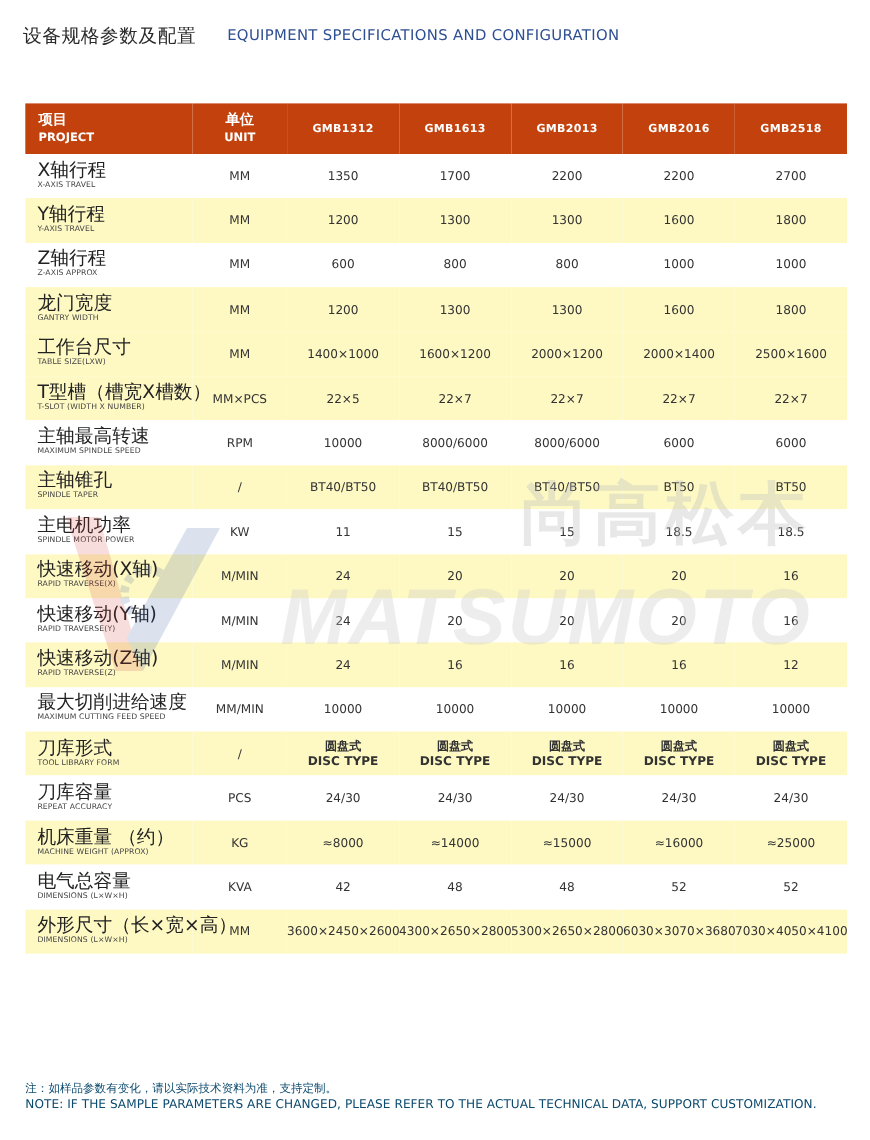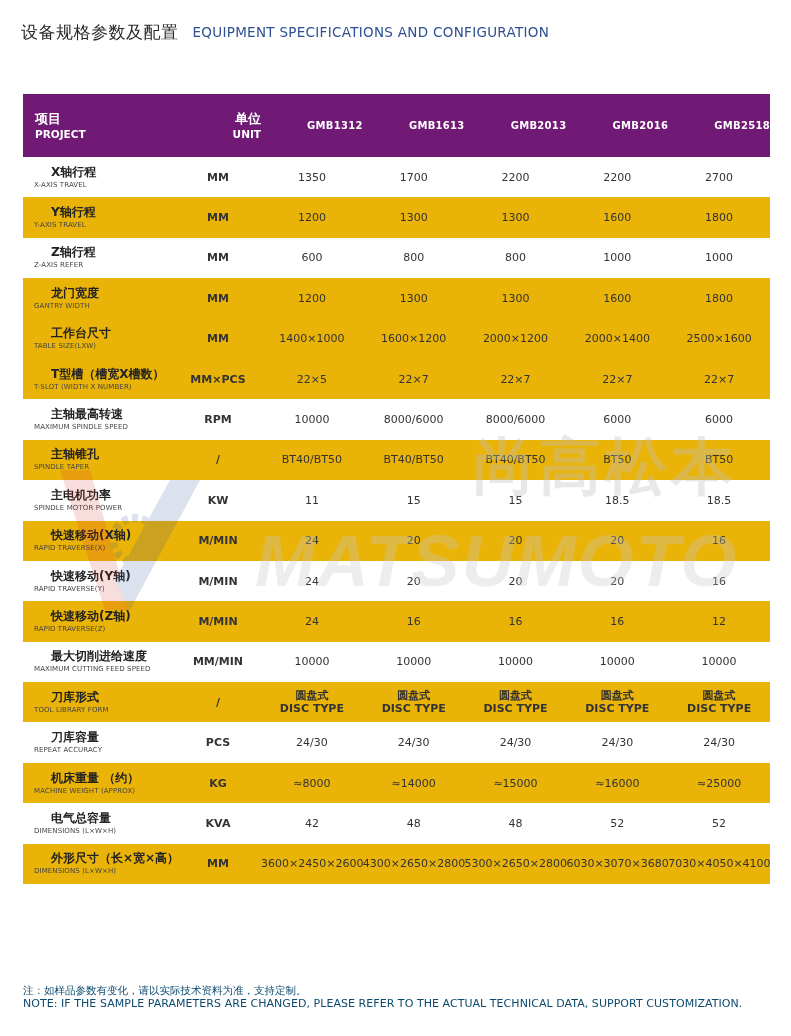--- a/index.html
+++ b/index.html
@@ -2,21 +2,21 @@
 <html><head>
 <meta charset="utf-8">
 <style>
   html, body { margin: 0; padding: 0; background: #ffffff; }
   body {
     width: 791px; height: 1036px; position: relative; overflow: hidden;
     font-family: "DejaVu Sans", "Liberation Sans", sans-serif;
   }
   .title-bar {
     position: absolute; left: 21px; top: 20px; height: 24px;
-    display: flex; align-items: center; gap: 14px;
+    display: flex; align-items: center; gap: 28px;
   }
   .title-cn { font-size: 17px; color: #2a2a2a; letter-spacing: 0.5px; }
   .title-en { font-size: 13.5px; color: #2f4f93; letter-spacing: 0.3px; }
 
   .watermark { position: absolute; pointer-events: none; z-index: 2; }
   .wm-logo { left: 60px; top: 460px; width: 140px; height: 150px; opacity: 0.16; }
   .wm-cn {
     left: 473px; top: 425px; font-size: 62px; font-weight: bold; color: #bfbfbf;
     opacity: 0.35; letter-spacing: 4px;
     font-family: "DejaVu Sans", sans-serif;
@@ -28,39 +28,39 @@
   }
 
   table.spec {
     position: absolute; left: 23px; top: 94px; width: 747px;
     border-collapse: collapse; table-layout: fixed; z-index: 1;
   }
   table.spec col.c-proj { width: 152px; }
   table.spec col.c-unit { width: 86px; }
   table.spec col.c-model { width: 101.8px; }
 
-  thead tr { background: #701a75; height: 63px; }
-  thead th { color: #ffffff; font-weight: bold; text-align: right; vertical-align: middle; padding: 0; }
+  thead tr { background: #c2410c; height: 46px; }
+  thead th { color: #ffffff; font-weight: bold; text-align: center; vertical-align: middle; padding: 0; }
   thead th.proj { text-align: left; padding-left: 12px; }
   .h-cn { display: block; font-size: 13px; line-height: 16px; }
   .h-en { display: block; font-size: 10.5px; line-height: 14px; }
   .h-model { font-size: 10px; letter-spacing: 0.3px; }
 
   tbody tr { height: 40.4px; }
   tbody tr.odd { background: #ffffff; }
-  tbody tr.even { background: #eab308; }
+  tbody tr.even { background: #fef9c3; }
   tbody td {
     text-align: center; vertical-align: middle; font-size: 11px; color: #333333;
     padding: 0; white-space: nowrap;
   }
   tbody td.proj { text-align: left; padding-left: 11px; }
-  .p-cn { display: block; font-size: 12px; font-weight: bold; color: #222222; line-height: 15px; margin-left: 17px; }
+  .p-cn { display: block; font-size: 17px; font-weight: normal; color: #222222; line-height: 15px; }
   .p-en { display: block; font-size: 7px; color: #444444; line-height: 10px; letter-spacing: 0.1px; }
   .cell-two { display: block; line-height: 13px; font-weight: bold; }
-  td.unit { font-size: 11px; font-weight: bold; }
+  td.unit { font-size: 11px; }
 
   .note {
     position: absolute; left: 23px; top: 983px; color: #0c4a6e; z-index: 1;
   }
   .note-cn { font-size: 10.5px; line-height: 14px; display: block; }
   .note-en { font-size: 11px; line-height: 14px; display: block; letter-spacing: 0.05px; }
 </style>
 </head>
 <body>
 
@@ -117,21 +117,21 @@
         <td class="unit">MM</td>
         <td>1200</td>
         <td>1300</td>
         <td>1300</td>
         <td>1600</td>
         <td>1800</td>
       </tr>
       <tr class="odd">
         <td class="proj">
           <span class="p-cn">Z轴行程</span>
-          <span class="p-en">Z-AXIS REFER</span>
+          <span class="p-en">Z-AXIS APPROX</span>
         </td>
         <td class="unit">MM</td>
         <td>600</td>
         <td>800</td>
         <td>800</td>
         <td>1000</td>
         <td>1000</td>
       </tr>
       <tr class="even">
         <td class="proj">

